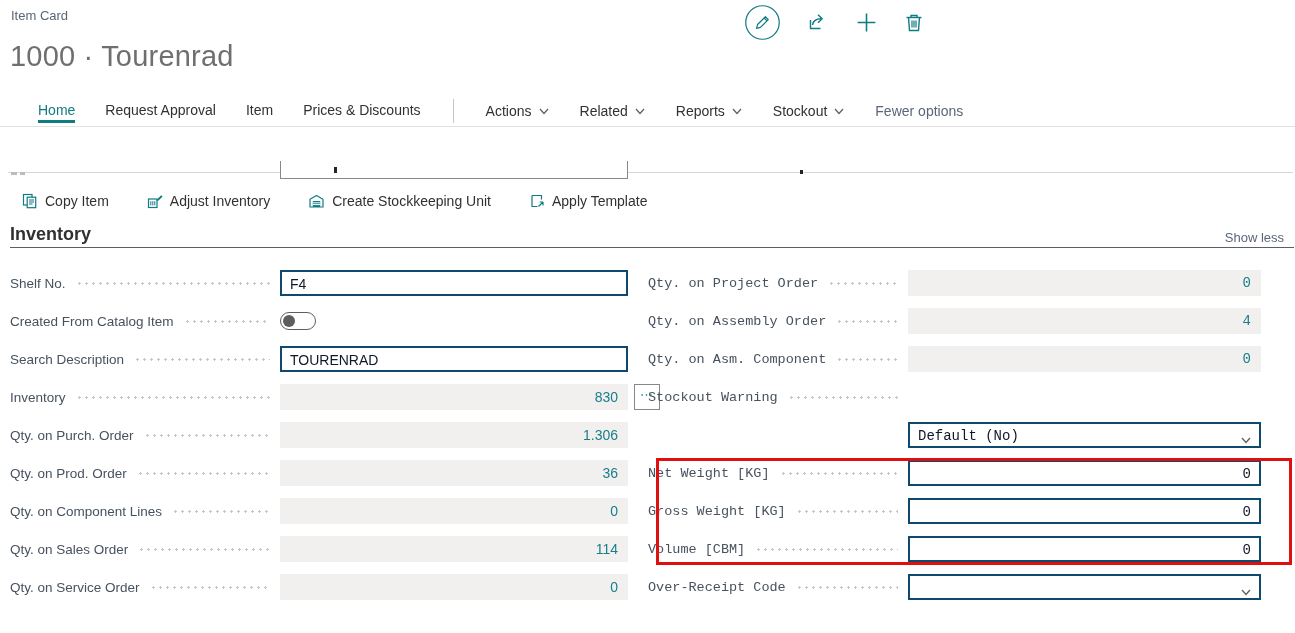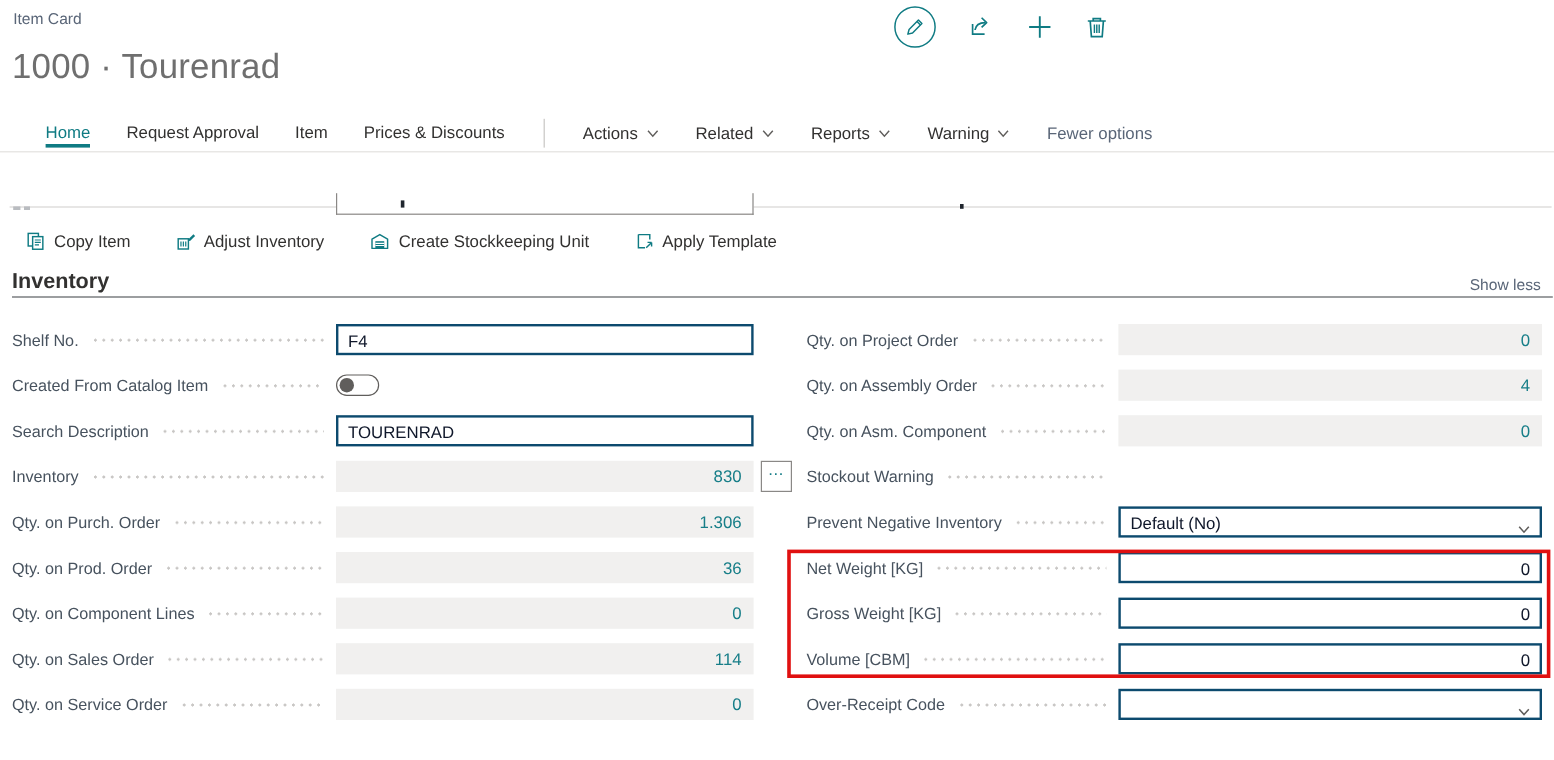--- a/index.html
+++ b/index.html
@@ -30,21 +30,21 @@
   .sliver{position:absolute;left:280px;top:161px;width:348px;height:18px;box-sizing:border-box;background:#fff;border:1px solid #8a8886;border-top:none;}
   .frag-dark{position:absolute;background:#20262e;}
   .frag-gray{position:absolute;background:#b9bcc0;}
   
   .sec-title{position:absolute;left:10px;top:224px;font-size:18px;font-weight:700;color:#323130;}
   .sec-underline{position:absolute;left:10px;top:247px;width:1284px;height:1px;background:#5b5f63;}
   .show-less{position:absolute;right:11px;top:230px;font-size:13px;color:#5a6678;cursor:pointer;}
   
   .col{position:absolute;top:270px;}
   #left-col{left:10px;width:662px;height:340px;}
-  #right-col{left:672px;width:620px;height:340px;}
+  #right-col{left:648px;width:620px;height:340px;font-family:Liberation Mono, monospace;}
   .row{position:absolute;left:0;width:100%;height:26px;}
   .lbl{position:absolute;left:0;top:0;height:26px;display:flex;align-items:center;font-size:13.5px;color:#47525e;}
   .lbl .txt{white-space:nowrap;}
   .lbl .leader{flex:1;height:26px;margin-left:10px;margin-right:6px;
     background-image:radial-gradient(circle,#c8c6c4 1.1px,transparent 1.3px);
     background-size:7px 3px;background-position:0 center;background-repeat:repeat-x;}
   .inp{position:absolute;top:0;height:26px;box-sizing:border-box;font-size:14px;line-height:24px;}
   .inp.text,.inp.number,.inp.select{background:#fff;border:2px solid #0c4a6e;color:#0f172a;padding:0 8px;}
   .inp.number{text-align:right;}
   .inp.readonly{background:#f1f0ef;border:none;color:#177e88;text-align:right;padding:0 10px;line-height:26px;}
@@ -110,21 +110,21 @@
         <polyline points="2,4 6,8.5 10,4" fill="none" stroke="#605e5c" stroke-width="1.2"></polyline>
       </svg>
   </span>
   <span class="menu">
     <span>Reports</span>
     <svg width="12" height="12" viewBox="0 0 12 12">
         <polyline points="2,4 6,8.5 10,4" fill="none" stroke="#605e5c" stroke-width="1.2"></polyline>
       </svg>
   </span>
   <span class="menu">
-    <span>Warning</span>
+    <span>Stockout</span>
     <svg width="12" height="12" viewBox="0 0 12 12">
         <polyline points="2,4 6,8.5 10,4" fill="none" stroke="#605e5c" stroke-width="1.2"></polyline>
       </svg>
   </span>
   <span class="fewer">Fewer options</span>
 </div>
 <div class="tab-underline"></div>
 
 <div class="actionbar">
   <span class="act">
@@ -262,24 +262,20 @@
       </div>
       <div class="inp readonly" style="left: 260px; width: 353px;"><span class="val">0</span></div>
     </div>
     <div class="row" style="top: 114px;">
       <div class="lbl" style="width: 256px;">
         <span class="txt">Stockout Warning</span>
         <span class="leader"></span>
       </div>
     </div>
     <div class="row" style="top: 152px;">
-      <div class="lbl" style="width: 256px;">
-        <span class="txt">Prevent Negative Inventory</span>
-        <span class="leader"></span>
-      </div>
       <div class="inp select" style="left: 260px; width: 353px;"><span class="val">Default (No)</span><span class="chev"><svg width="12" height="12" viewBox="0 0 12 12">
             <polyline points="2,4 6,8.5 10,4" fill="none" stroke="#605e5c" stroke-width="1.3"></polyline>
           </svg></span></div>
     </div>
     <div class="row" style="top: 190px;">
       <div class="lbl" style="width: 256px;">
         <span class="txt">Net Weight [KG]</span>
         <span class="leader"></span>
       </div>
       <div class="inp number" style="left: 260px; width: 353px;"><span class="val">0</span></div>

